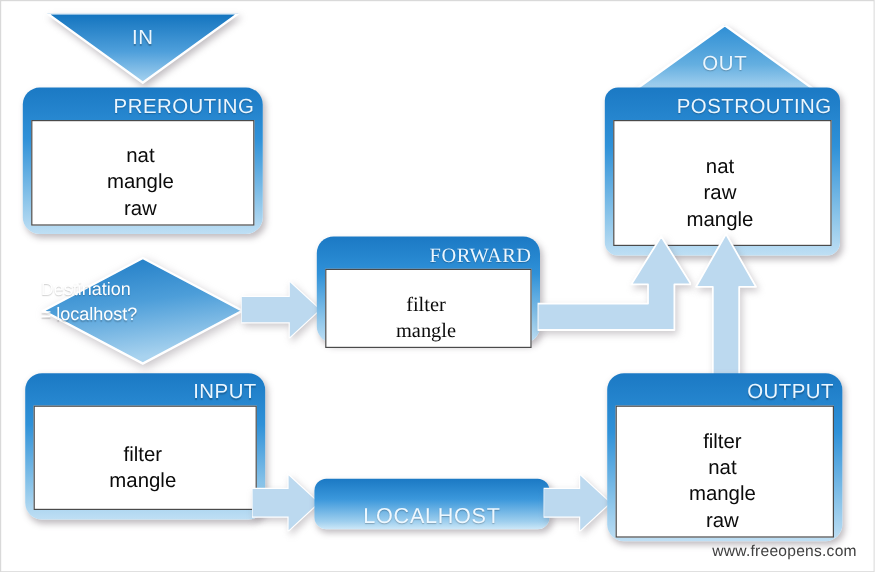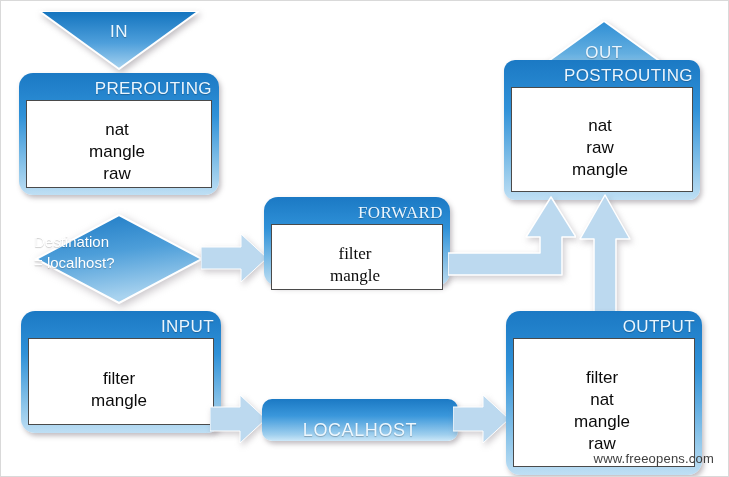--- a/index.html
+++ b/index.html
@@ -128,21 +128,21 @@
 
   <div class="chain" style="left:18px;top:72px;width:200px;height:122px;">
     <div class="chain-title">PREROUTING</div>
     <div class="chain-body">
       <div>nat</div>
       <div>mangle</div>
       <div>raw</div>
     </div>
   </div>
 
-  <div class="chain" style="left:503px;top:59px;width:196px;height:140px;border-radius:11px;">
+  <div class="chain" style="left:503px;top:72px;width:196px;height:140px;border-radius:11px;">
     <div class="chain-title">POSTROUTING</div>
     <div class="chain-body">
       <div>nat</div>
       <div>raw</div>
       <div>mangle</div>
     </div>
   </div>
 
   <div class="diamond" style="left:33px;top:212px;width:170px;height:92px;">
     <svg width="170" height="92" viewBox="0 0 170 92">
@@ -204,21 +204,21 @@
   <div class="pill" style="left:261px;top:398px;width:196px;height:42px;">
     <span>LOCALHOST</span>
   </div>
 
   <div class="arrow" style="left:452px;top:394px;width:58px;height:48px;">
     <svg width="58" height="48" viewBox="0 0 58 48">
       <polygon points="0,12 30,12 30,0 56,24 30,48 30,36 0,36" fill="#bcd9ef" stroke="#ffffff" stroke-width="1"></polygon>
     </svg>
   </div>
 
-  <div class="chain" style="left:505px;top:310px;width:196px;height:164px;">
+  <div class="chain" style="left:505px;top:310px;width:196px;height:140px;">
     <div class="chain-title">OUTPUT</div>
     <div class="chain-body">
       <div>filter</div>
       <div>nat</div>
       <div>mangle</div>
       <div>raw</div>
     </div>
   </div>
 
   <div class="watermark" style="right:14px;bottom:10px;">www.freeopens.com</div>

